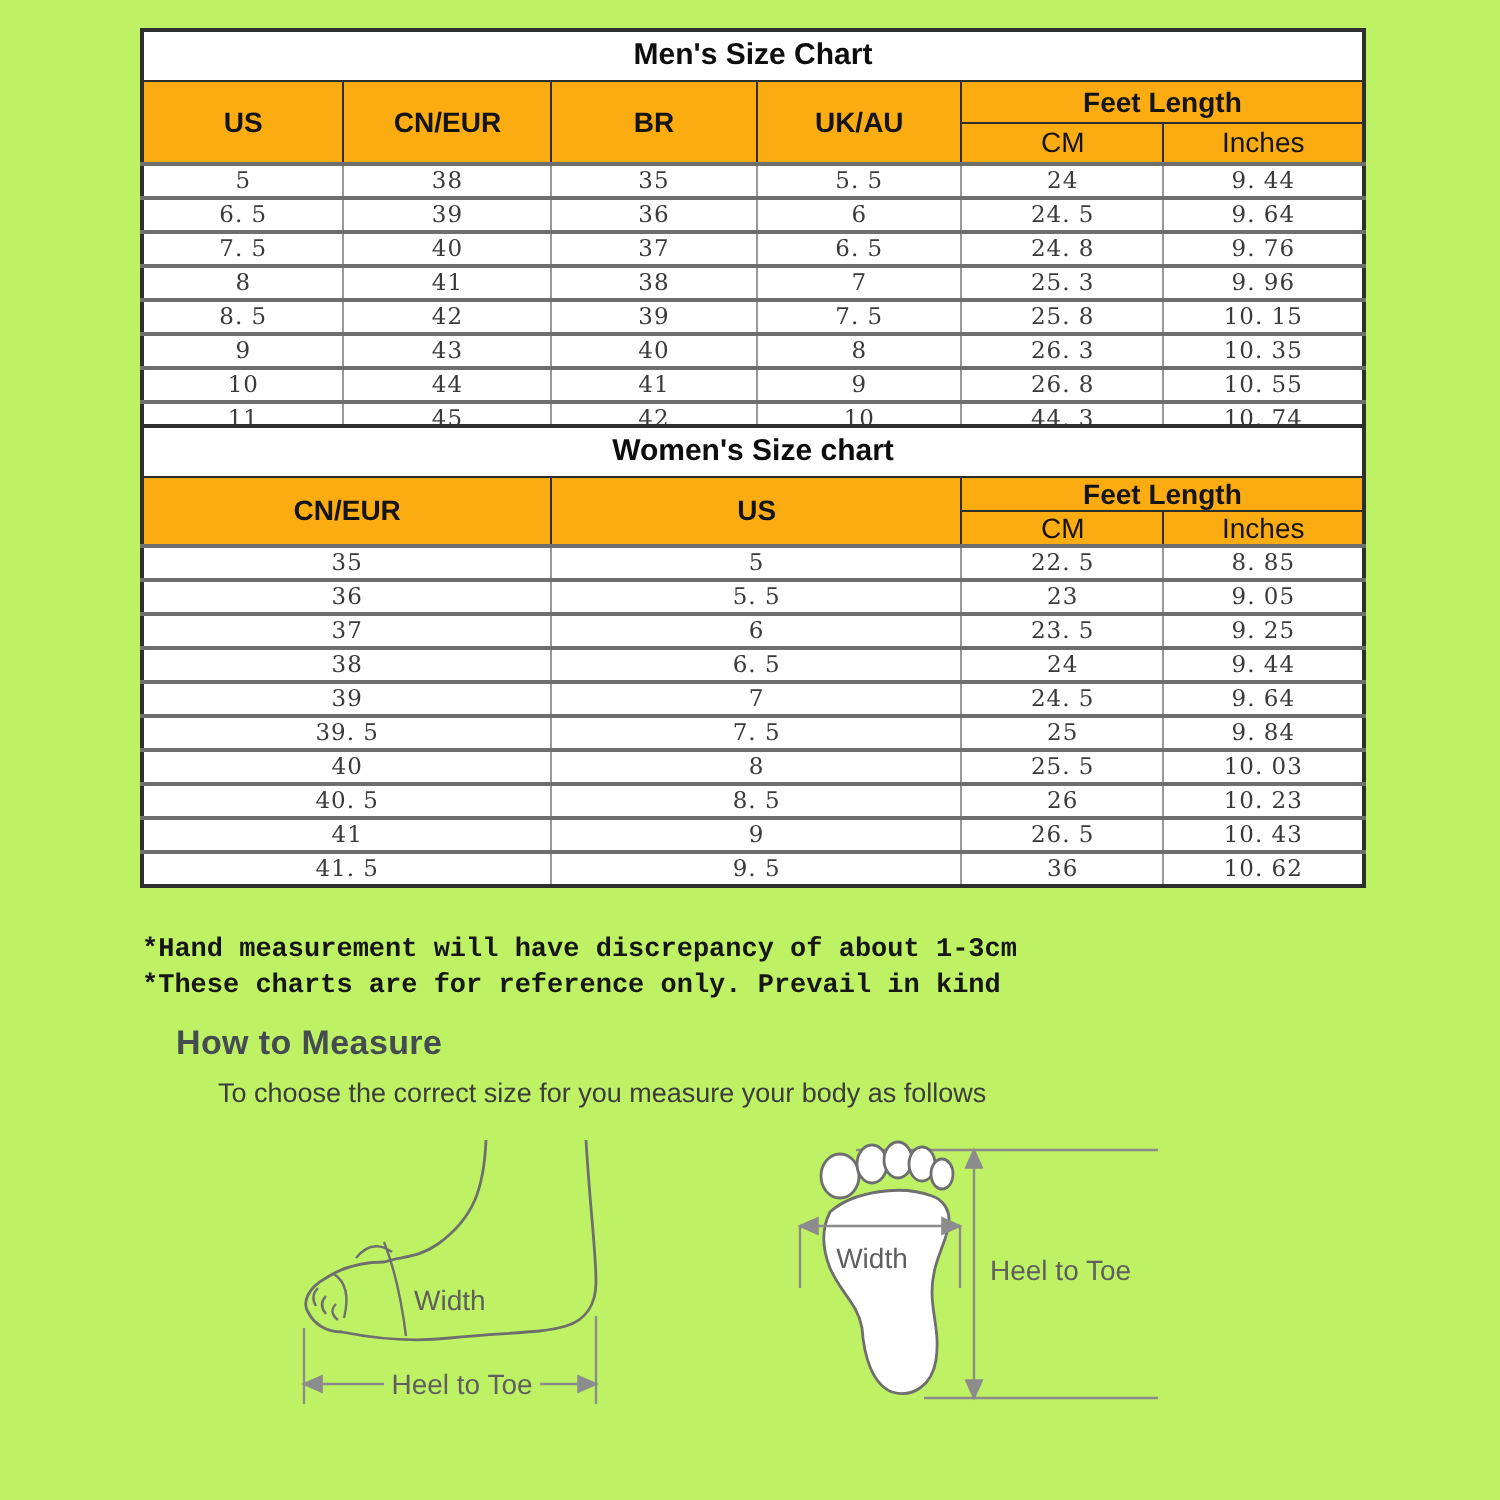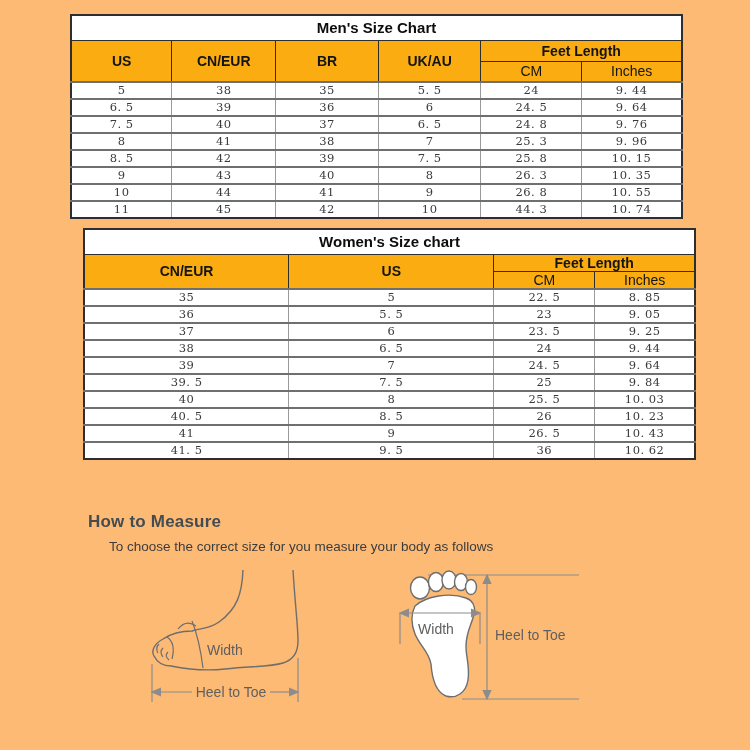--- a/index.html
+++ b/index.html
@@ -1,29 +1,29 @@
 <!DOCTYPE html>
 <html><head>
 <meta charset="utf-8">
 <style>
   * { margin:0; padding:0; box-sizing:border-box; }
   html,body { background:#ffffff; }
   #page {
-    position:relative; width:750px; height:750px; background:#fdba74;
+    position:relative; width:750px; height:750px; background:#bef264;
     font-family:"Liberation Sans", sans-serif; overflow:hidden;
   }
 
   
   table.size-table {
     position:absolute; left:70px; width:613px;
     border-collapse:collapse; table-layout:fixed;
     border:2px solid #2e2e2e; background:#ffffff;
   }
   #mens-table   { top:14px; }
-  #womens-table { top:228px;margin-left:13px; }
+  #womens-table { top:212px; }
 
   .size-table th.tbl-title {
     height:25px; background:#ffffff; color:#0d0d0d;
     font-size:15px; font-weight:bold; text-align:center;
     border:1px solid #2e2e2e;
   }
   .size-table thead th.hd {
     background:#FAAC11; color:#141414; font-weight:bold;
     border:1px solid #2e2e2e; text-align:center;
   }
@@ -244,20 +244,24 @@
         </tr>
         <tr>
           <td>41. 5</td>
           <td>9. 5</td>
           <td>36</td>
           <td>10. 62</td>
         </tr>
       </tbody>
   </table>
 
+  <div id="notes">
+    <div>*Hand measurement will have discrepancy of about 1-3cm</div>
+    <div>*These charts are for reference only. Prevail in kind</div>
+  </div>
 
   <div id="measure-heading">How to Measure</div>
   <div id="measure-subtext">To choose the correct size for you measure your body as follows</div>
 
   <div class="diagram" id="foot-side-diagram">
     <svg width="168" height="142" viewBox="0 0 168 142">
       <defs>
         <marker id="aw1" markerWidth="9" markerHeight="8" refX="7" refY="4" orient="auto-start-reverse">
           <path d="M0,0 L9,4 L0,8 Z" fill="#8c8c8c"></path>
         </marker>

